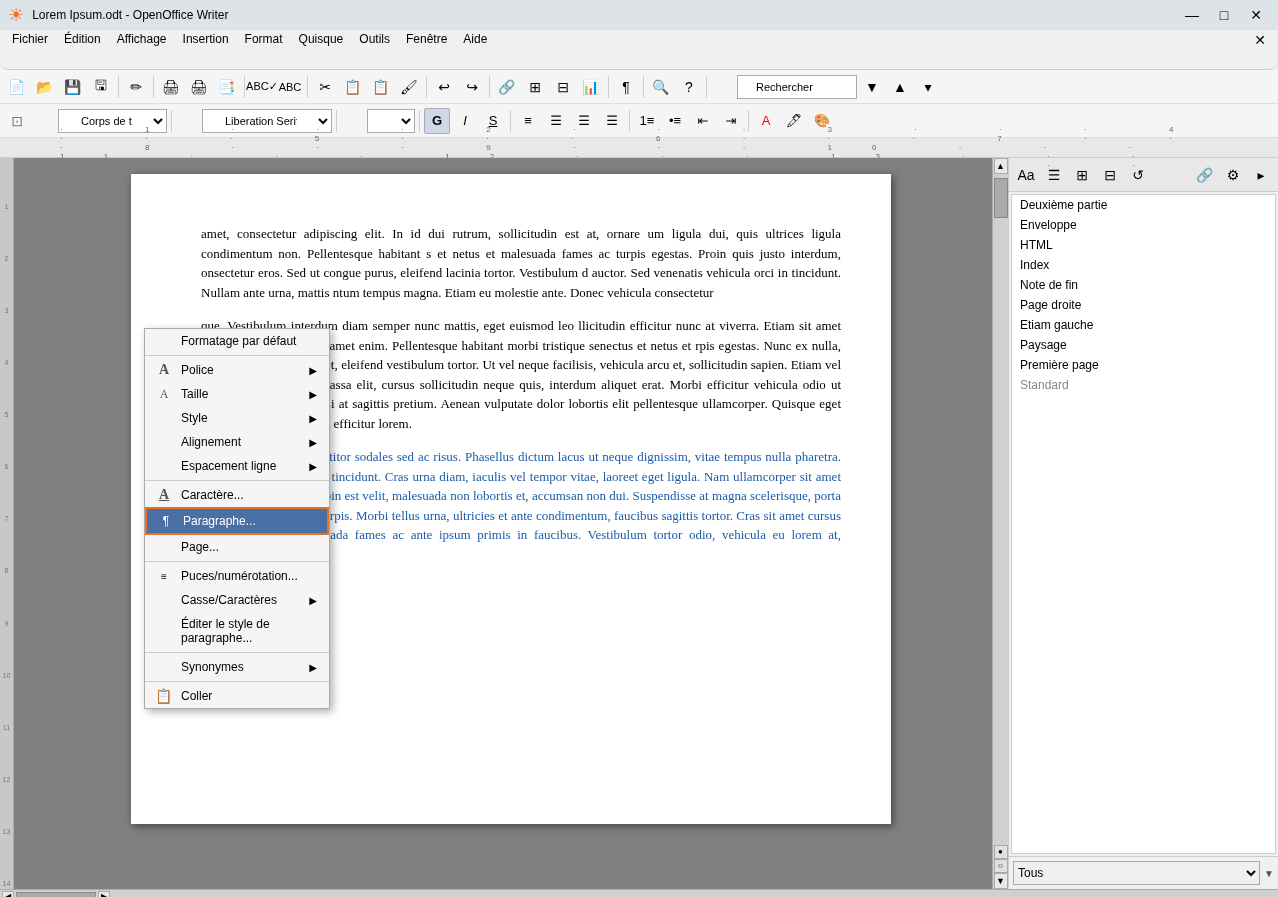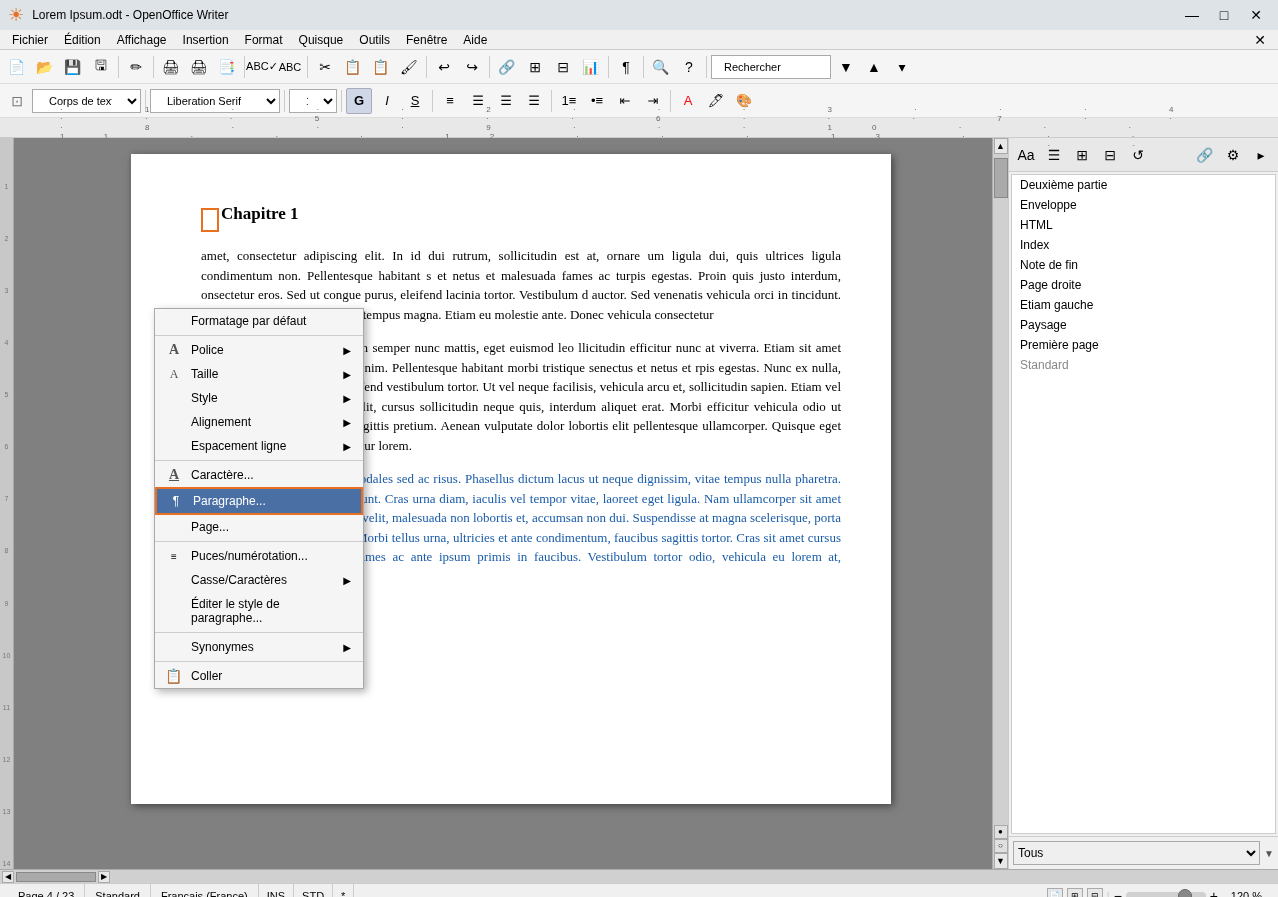--- a/index.html
+++ b/index.html
@@ -5,29 +5,29 @@
     * { margin: 0; padding: 0; box-sizing: border-box; }
     body { font-family: 'Liberation Sans', Arial, sans-serif; font-size: 12px; background: #f0f0f0; width: 1278px; height: 897px; overflow: hidden; user-select: none; }
 
     
     #title-bar { background: #dee3e8; height: 30px; display: flex; align-items: center; padding: 0 8px; justify-content: space-between; }
     #title-bar .title { display: flex; align-items: center; gap: 8px; font-size: 12px; }
     #title-bar .window-controls { display: flex; gap: 4px; }
     #title-bar .window-controls span { width: 28px; height: 20px; display: flex; align-items: center; justify-content: center; font-size: 14px; cursor: pointer; }
 
     
-    #menu-bar { background: #f0f0f0; height: 20px; display: flex; align-items: center; padding: 0 4px; border-bottom: 1px solid #ccc; }
+    #menu-bar { background: #f0f0f0; height: 40px; display: flex; align-items: flex-start; padding: 0 4px; border-bottom: 1px solid #ccc; border-radius: 9px; }
     #menu-bar .menu-item { padding: 2px 8px; font-size: 12px; cursor: pointer; }
     #menu-bar .close-x { margin-left: auto; padding: 2px 8px; cursor: pointer; font-size: 14px; }
 
     
     #toolbar1 { background: #f5f5f5; height: 34px; display: flex; align-items: center; padding: 2px 4px; border-bottom: 1px solid #ddd; gap: 2px; }
     .tb-btn { width: 26px; height: 26px; display: flex; align-items: center; justify-content: center; font-size: 14px; cursor: pointer; border: 1px solid transparent; border-radius: 2px; }
     .tb-sep { width: 1px; height: 22px; background: #ccc; margin: 0 2px; }
-    .tb-combo { height: 24px; font-size: 11px; border: 1px solid #aaa; padding: 1px 12px; background: white; }
+    .tb-combo { height: 24px; font-size: 11px; border: 1px solid #aaa; padding: 1px 18px; background: white; margin-left: 26px; }
 
     
     #toolbar2 { background: #f5f5f5; height: 34px; display: flex; align-items: center; padding: 2px 4px; border-bottom: 1px solid #ddd; gap: 2px; }
     .style-combo { width: 109px; }
     .font-combo { width: 130px; }
     .size-combo { width: 48px; }
     .format-btn { width: 26px; height: 26px; display: flex; align-items: center; justify-content: center; font-size: 13px; cursor: pointer; border: 1px solid transparent; border-radius: 2px; }
     .format-btn.active { background: #d0d8e8; border-color: #aab; }
 
     
@@ -50,21 +50,21 @@
     .style-item { padding: 3px 8px; font-size: 12px; cursor: pointer; }
     .style-item.active { color: #888; }
     #styles-footer { padding: 4px; border-top: 1px solid #ccc; }
     .styles-dropdown { width: 100%; height: 24px; font-size: 12px; border: 1px solid #aaa; }
 
     
     #status-bar { height: 24px; background: #f0f0f0; border-top: 1px solid #ccc; display: flex; align-items: center; padding: 0 8px; font-size: 11px; gap: 0; }
     .status-seg { padding: 0 12px; border-right: 1px solid #ccc; height: 100%; display: flex; align-items: center; }
 
     
-    #context-menu { position: absolute; top: 170px; left: 140px; background: #f5f5f5; border: 1px solid #aaa; box-shadow: 3px 3px 8px rgba(0,0,0,0.3); width: 210px; z-index: 1000; font-size: 12px; }
+    #context-menu { position: absolute; top: 170px; left: 130px; background: #f5f5f5; border: 1px solid #aaa; box-shadow: 3px 3px 8px rgba(0,0,0,0.3); width: 186px; z-index: 1000; font-size: 12px; }
     .cm-item { padding: 5px 12px 5px 36px; cursor: pointer; display: flex; align-items: center; justify-content: space-between; position: relative; color: #000; }
     .cm-item.highlighted { background: #4a6fa5; color: white; }
     .cm-item .cm-icon { position: absolute; left: 8px; width: 22px; height: 22px; display: flex; align-items: center; justify-content: center; }
     .cm-item .cm-arrow { font-size: 10px; }
     .cm-sep { height: 1px; background: #ccc; margin: 2px 0; }
 
     
     #left-margin { width: 14px; background: #e0e0e0; border-right: 1px solid #ccc; font-size: 8px; color: #888; display: flex; flex-direction: column; }
   </style>
 </head>
@@ -202,24 +202,20 @@
     <div style="height:48px;"></div>
     <div style="padding: 2px 1px; text-align:center;">13</div>
     <div style="height:48px;"></div>
     <div style="padding: 2px 1px; text-align:center;">14</div>
   </div>
 
   <div id="doc-area" style="flex:1; background:#808080; overflow:hidden; position:relative; padding: 16px 20px;">
 
     <div id="document" style="background:white; width:760px; min-height:650px; margin:0 auto; padding:50px 50px 50px 70px; position:relative; box-shadow: 2px 2px 8px rgba(0,0,0,0.5);">
 
-      <div style="margin-bottom:10px; display:flex; align-items:center;">
-        <span style="display:inline-block; width:18px; height:24px; border:2px solid #e87020; vertical-align:middle; margin-right:2px;"></span>
-        <h1 style="font-family:'Liberation Serif', Georgia, serif; font-size:17px; font-weight:bold; display:inline;">Chapitre 1</h1>
-      </div>
 
       <p class="doc-para" style="font-family:'Liberation Serif',Georgia,serif; font-size:13px; line-height:1.5; text-align:justify; margin-bottom:14px;">amet, consectetur adipiscing elit. In id dui rutrum, sollicitudin est at, ornare um ligula dui, quis ultrices ligula condimentum non. Pellentesque habitant s et netus et malesuada fames ac turpis egestas. Proin quis justo interdum, onsectetur eros. Sed ut congue purus, eleifend lacinia tortor. Vestibulum d auctor. Sed venenatis vehicula orci in tincidunt. Nullam ante urna, mattis ntum tempus magna. Etiam eu molestie ante. Donec vehicula consectetur</p>
 
       <p class="doc-para" style="font-family:'Liberation Serif',Georgia,serif; font-size:13px; line-height:1.5; text-align:justify; margin-bottom:14px;">que. Vestibulum interdum diam semper nunc mattis, eget euismod leo llicitudin efficitur nunc at viverra. Etiam sit amet eros iaculis erat semper amet enim. Pellentesque habitant morbi tristique senectus et netus et rpis egestas. Nunc ex nulla, viverra non enim sit amet, eleifend vestibulum tortor. Ut vel neque facilisis, vehicula arcu et, sollicitudin sapien. Etiam vel faucibus nunc. Etiam massa elit, cursus sollicitudin neque quis, interdum aliquet erat. Morbi efficitur vehicula odio ut imperdiet. In ultrices nisi at sagittis pretium. Aenean vulputate dolor lobortis elit pellentesque ullamcorper. Quisque eget bibendum eros. Morbi ut efficitur lorem.</p>
 
       <p class="doc-para colored" style="font-family:'Liberation Serif',Georgia,serif; font-size:13px; line-height:1.5; text-align:justify; color:#1a5ca8;">In sed sapien ut dui porttitor sodales sed ac risus. Phasellus dictum lacus ut neque dignissim, vitae tempus nulla pharetra. Aenean tempor porttitor tincidunt. Cras urna diam, iaculis vel tempor vitae, laoreet eget ligula. Nam ullamcorper sit amet est eleifend tristique. Proin est velit, malesuada non lobortis et, accumsan non dui. Suspendisse at magna scelerisque, porta lorem vulputate, porta turpis. Morbi tellus urna, ultricies et ante condimentum, faucibus sagittis tortor. Cras sit amet cursus ex. Interdum et malesuada fames ac ante ipsum primis in faucibus. Vestibulum tortor odio, vehicula eu lorem at, elementum dapibus eros.</p>
 
     </div>
 
     <div id="context-menu">

